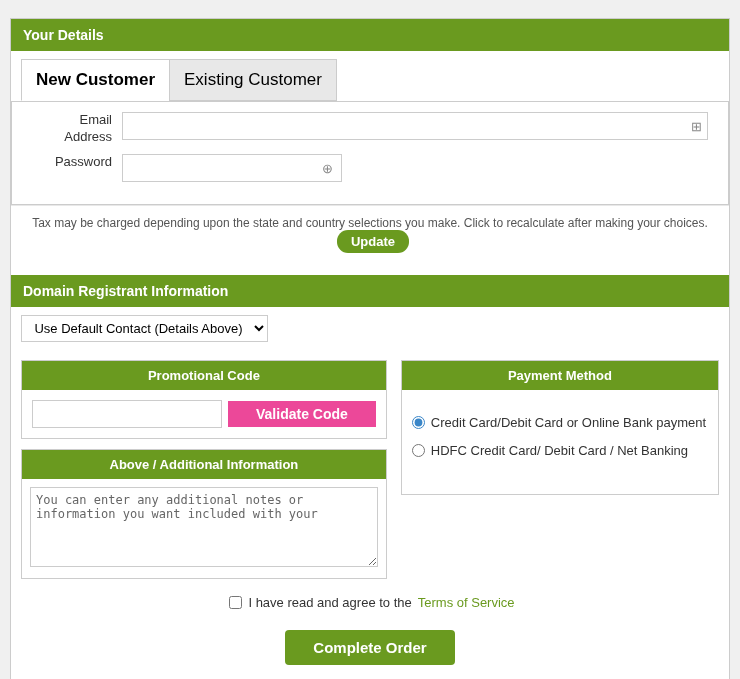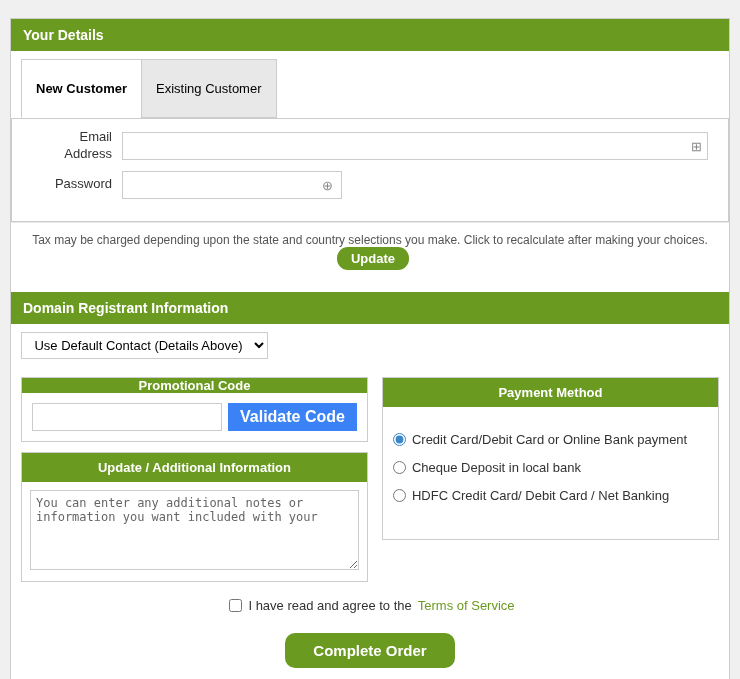--- a/index.html
+++ b/index.html
@@ -29,46 +29,46 @@
     .your-details {
       margin-bottom: 0;
     }
     .tab-row {
       display: flex;
       padding: 8px 10px 0 10px;
       border-bottom: 1px solid #ccc;
       background: #fff;
     }
     .tab-btn {
-      padding: 21px 14px;
+      padding: 10px 14px;
       border: 1px solid #ccc;
       background: #e8e8e8;
       cursor: pointer;
-      font-size: 13px;
+      font-size: 17px;
       font-weight: normal;
     }
     .tab-btn.active {
       background: #fff;
       font-weight: bold;
       border-bottom: 1px solid #fff;
       z-index: 1;
     }
     .tab-btn:first-child {
       border-right: none;
     }
     .details-form {
       padding: 10px 20px 14px 20px;
       background: #fff;
       border: 1px solid #ccc;
       border-top: none;
       margin: 0 0 0 0;
     }
     .form-row {
       display: flex;
-      align-items: center;
+      align-items: flex-start;
       margin-bottom: 8px;
     }
     .form-label {
       width: 90px;
       text-align: right;
       padding-right: 10px;
       font-size: 13px;
       color: #333;
       line-height: 1.3;
     }
@@ -140,42 +140,42 @@
     
     .promo-box {
       border: 1px solid #ccc;
       margin-bottom: 10px;
     }
     .promo-header {
       background: #6a9a1f;
       color: #fff;
       font-weight: bold;
       text-align: center;
-      padding: 0;
+      padding: 7px;
       font-size: 13px;
     }
     .promo-body {
       padding: 10px;
       display: flex;
       align-items: center;
       gap: 6px;
     }
     .promo-body input {
       flex: 1;
       height: 28px;
       border: 1px solid #ccc;
       padding: 4px 6px;
       font-size: 13px;
     }
     .validate-btn {
-      background: #3b82f6;
+      background: #ec4899;
       color: #fff;
       border: none;
-      padding: 5px 12px;
-      font-size: 16px;
+      padding: 5px 28px;
+      font-size: 14px;
       font-weight: bold;
       cursor: pointer;
       white-space: nowrap;
     }
     
     .notes-box {
       border: 1px solid #ccc;
     }
     .notes-header {
       background: #6a9a1f;
@@ -245,21 +245,21 @@
       padding: 10px;
     }
     .complete-order-btn {
       background: #6a9a1f;
       color: #fff;
       border: none;
       padding: 9px 28px;
       font-size: 15px;
       font-weight: bold;
       cursor: pointer;
-      border-radius: 10px;
+      border-radius: 4px;
     }
   </style>
 </head>
 <body>
 
 <div class="page-wrapper">
 
   <div class="your-details">
     <div class="section-header">Your Details</div>
     <div class="tab-row">
@@ -304,40 +304,36 @@
 
       <div class="promo-box">
         <div class="promo-header">Promotional Code</div>
         <div class="promo-body">
           <input type="text" style="">
           <button class="validate-btn">Validate Code</button>
         </div>
       </div>
 
       <div class="notes-box">
-        <div class="notes-header">Update / Additional Information</div>
+        <div class="notes-header">Above / Additional Information</div>
         <div class="notes-body">
           <textarea style="">You can enter any additional notes or information you want included with your</textarea>
         </div>
       </div>
     </div>
 
     <div class="col-right">
       <div class="payment-box">
         <div class="payment-header">Payment Method</div>
         <div class="payment-body">
           <div class="payment-option">
             <input type="radio" name="payment" id="pay-cc" checked="" style="">
             <label for="pay-cc">Credit Card/Debit Card or Online Bank payment</label>
           </div>
           <div class="payment-option">
-            <input type="radio" name="payment" id="pay-cheque" style="">
-            <label for="pay-cheque">Cheque Deposit in local bank</label>
-          </div>
-          <div class="payment-option">
             <input type="radio" name="payment" id="pay-hdfc" style="">
             <label for="pay-hdfc">HDFC Credit Card/ Debit Card / Net Banking</label>
           </div>
         </div>
       </div>
     </div>
 
   </div>
 
   <div class="terms-row">

